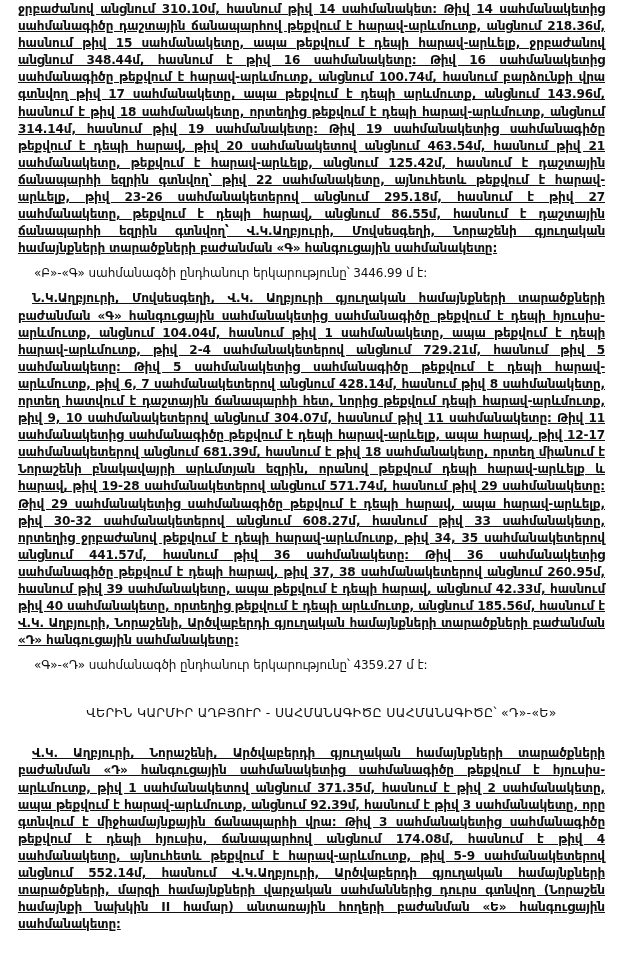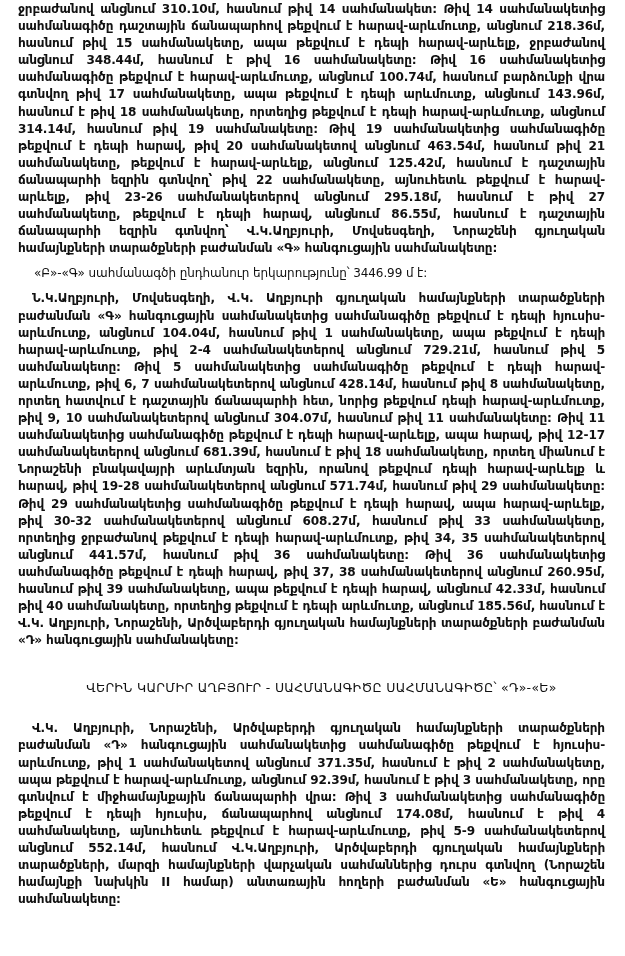--- a/index.html
+++ b/index.html
@@ -4,21 +4,21 @@
 <style>
   html, body { margin: 0; padding: 0; background: #ffffff; }
   body {
     width: 625px; height: 956px; overflow: hidden;
     font-family: "DejaVu Sans", sans-serif;
     color: #111111;
   }
   .page { position: relative; width: 625px; height: 956px; padding: 0 20px 0 18px; box-sizing: border-box; }
   .para {
     font-size: 12.1px; line-height: 17.1px; text-align: justify;
-    margin: 0; letter-spacing: -0.15px; font-weight: bold;
+    margin: 0; letter-spacing: -0.15px; font-weight: bold; text-decoration: underline;
   }
   .para.indent { text-indent: 14px; }
   .total {
     font-size: 12px; line-height: 17px; margin: 0; padding-left: 16px;
     font-weight: normal; letter-spacing: -0.1px;
   }
   .heading {
     font-size: 12.5px; line-height: 17px; text-align: center; margin: 0;
     font-weight: normal; letter-spacing: 0.3px; padding-left: 20px;
   }
@@ -35,18 +35,19 @@
 
 <div class="page">
 
   <p id="p1" class="para">ջրբաժանով անցնում 310.10մ, հասնում թիվ 14 սահմանակետ: Թիվ 14 սահմանակետից սահմանագիծը դաշտային ճանապարհով թեքվում է հարավ-արևմուտք, անցնում 218.36մ, հասնում թիվ 15 սահմանակետը, ապա թեքվում է դեպի հարավ-արևելք, ջրբաժանով անցնում 348.44մ, հասնում է թիվ 16 սահմանակետը: Թիվ 16 սահմանակետից սահմանագիծը թեքվում է հարավ-արևմուտք, անցնում 100.74մ, հասնում բարձունքի վրա գտնվող թիվ 17 սահմանակետը, ապա թեքվում է դեպի արևմուտք, անցնում 143.96մ, հասնում է թիվ 18 սահմանակետը, որտեղից թեքվում է դեպի հարավ-արևմուտք, անցնում 314.14մ, հասնում թիվ 19 սահմանակետը: Թիվ 19 սահմանակետից սահմանագիծը թեքվում է դեպի հարավ, թիվ 20 սահմանակետով անցնում 463.54մ, հասնում թիվ 21 սահմանակետը, թեքվում է հարավ-արևելք, անցնում 125.42մ, հասնում է դաշտային ճանապարհի եզրին գտնվող՝ թիվ 22 սահմանակետը, այնուհետև թեքվում է հարավ-արևելք, թիվ 23-26 սահմանակետերով անցնում 295.18մ, հասնում է թիվ 27 սահմանակետը, թեքվում է դեպի հարավ, անցնում 86.55մ, հասնում է դաշտային ճանապարհի եզրին գտնվող՝ Վ.Կ.Աղբյուրի, Մովսեսգեղի, Նորաշենի գյուղական համայնքների տարածքների բաժանման «Գ» հանգուցային սահմանակետը:</p>
 
   <p id="total1" class="total">«Բ»-«Գ» սահմանագծի ընդհանուր երկարությունը՝ 3446.99 մ է:</p>
 
 
   <p id="p2" class="para indent">Ն.Կ.Աղբյուրի, Մովսեսգեղի, Վ.Կ. Աղբյուրի գյուղական համայնքների տարածքների բաժանման «Գ» հանգուցային սահմանակետից սահմանագիծը թեքվում է դեպի հյուսիս-արևմուտք, անցնում 104.04մ, հասնում թիվ 1 սահմանակետը, ապա թեքվում է դեպի հարավ-արևմուտք, թիվ 2-4 սահմանակետերով անցնում 729.21մ, հասնում թիվ 5 սահմանակետը: Թիվ 5 սահմանակետից սահմանագիծը թեքվում է դեպի հարավ-արևմուտք, թիվ 6, 7 սահմանակետերով անցնում 428.14մ, հասնում թիվ 8 սահմանակետը, որտեղ հատվում է դաշտային ճանապարհի հետ, նորից թեքվում դեպի հարավ-արևմուտք, թիվ 9, 10 սահմանակետերով անցնում 304.07մ, հասնում թիվ 11 սահմանակետը: Թիվ 11 սահմանակետից սահմանագիծը թեքվում է դեպի հարավ-արևելք, ապա հարավ, թիվ 12-17 սահմանակետերով անցնում 681.39մ, հասնում է թիվ 18 սահմանակետը, որտեղ միանում է Նորաշենի բնակավայրի արևմտյան եզրին, որանով թեքվում դեպի հարավ-արևելք և հարավ, թիվ 19-28 սահմանակետերով անցնում 571.74մ, հասնում թիվ 29 սահմանակետը: Թիվ 29 սահմանակետից սահմանագիծը թեքվում է դեպի հարավ, ապա հարավ-արևելք, թիվ 30-32 սահմանակետերով անցնում 608.27մ, հասնում թիվ 33 սահմանակետը, որտեղից ջրբաժանով թեքվում է դեպի հարավ-արևմուտք, թիվ 34, 35 սահմանակետերով անցնում 441.57մ, հասնում թիվ 36 սահմանակետը: Թիվ 36 սահմանակետից սահմանագիծը թեքվում է դեպի հարավ, թիվ 37, 38 սահմանակետերով անցնում 260.95մ, հասնում թիվ 39 սահմանակետը, ապա թեքվում է դեպի հարավ, անցնում 42.33մ, հասնում թիվ 40 սահմանակետը, որտեղից թեքվում է դեպի արևմուտք, անցնում 185.56մ, հասնում է Վ.Կ. Աղբյուրի, Նորաշենի, Արծվաբերդի գյուղական համայնքների տարածքների բաժանման «Դ» հանգուցային սահմանակետը:</p>
 
+  <p id="total2" class="total">«Գ»-«Դ» սահմանագծի ընդհանուր երկարությունը՝ 4359.27 մ է:</p>
 
   <p id="head3" class="heading">ՎԵՐԻՆ ԿԱՐՄԻՐ ԱՂԲՅՈՒՐ - ՍԱՀՄԱՆԱԳԻԾԸ ՍԱՀՄԱՆԱԳԻԾԸ՝ «Դ»-«Ե»</p>
 
   <p id="p3" class="para indent">Վ.Կ. Աղբյուրի, Նորաշենի, Արծվաբերդի գյուղական համայնքների տարածքների բաժանման «Դ» հանգուցային սահմանակետից սահմանագիծը թեքվում է հյուսիս-արևմուտք, թիվ 1 սահմանակետով անցնում 371.35մ, հասնում է թիվ 2 սահմանակետը, ապա թեքվում է հարավ-արևմուտք, անցնում 92.39մ, հասնում է թիվ 3 սահմանակետը, որը գտնվում է միջհամայնքային ճանապարհի վրա: Թիվ 3 սահմանակետից սահմանագիծը թեքվում է դեպի հյուսիս, ճանապարհով անցնում 174.08մ, հասնում է թիվ 4 սահմանակետը, այնուհետև թեքվում է հարավ-արևմուտք, թիվ 5-9 սահմանակետերով անցնում 552.14մ, հասնում Վ.Կ.Աղբյուրի, Արծվաբերդի գյուղական համայնքների տարածքների, մարզի համայնքների վարչական սահմաններից դուրս գտնվող (Նորաշեն համայնքի նախկին II համար) անտառային հողերի բաժանման «Ե» հանգուցային սահմանակետը:</p>
 
 </div>
 
 </body></html>

